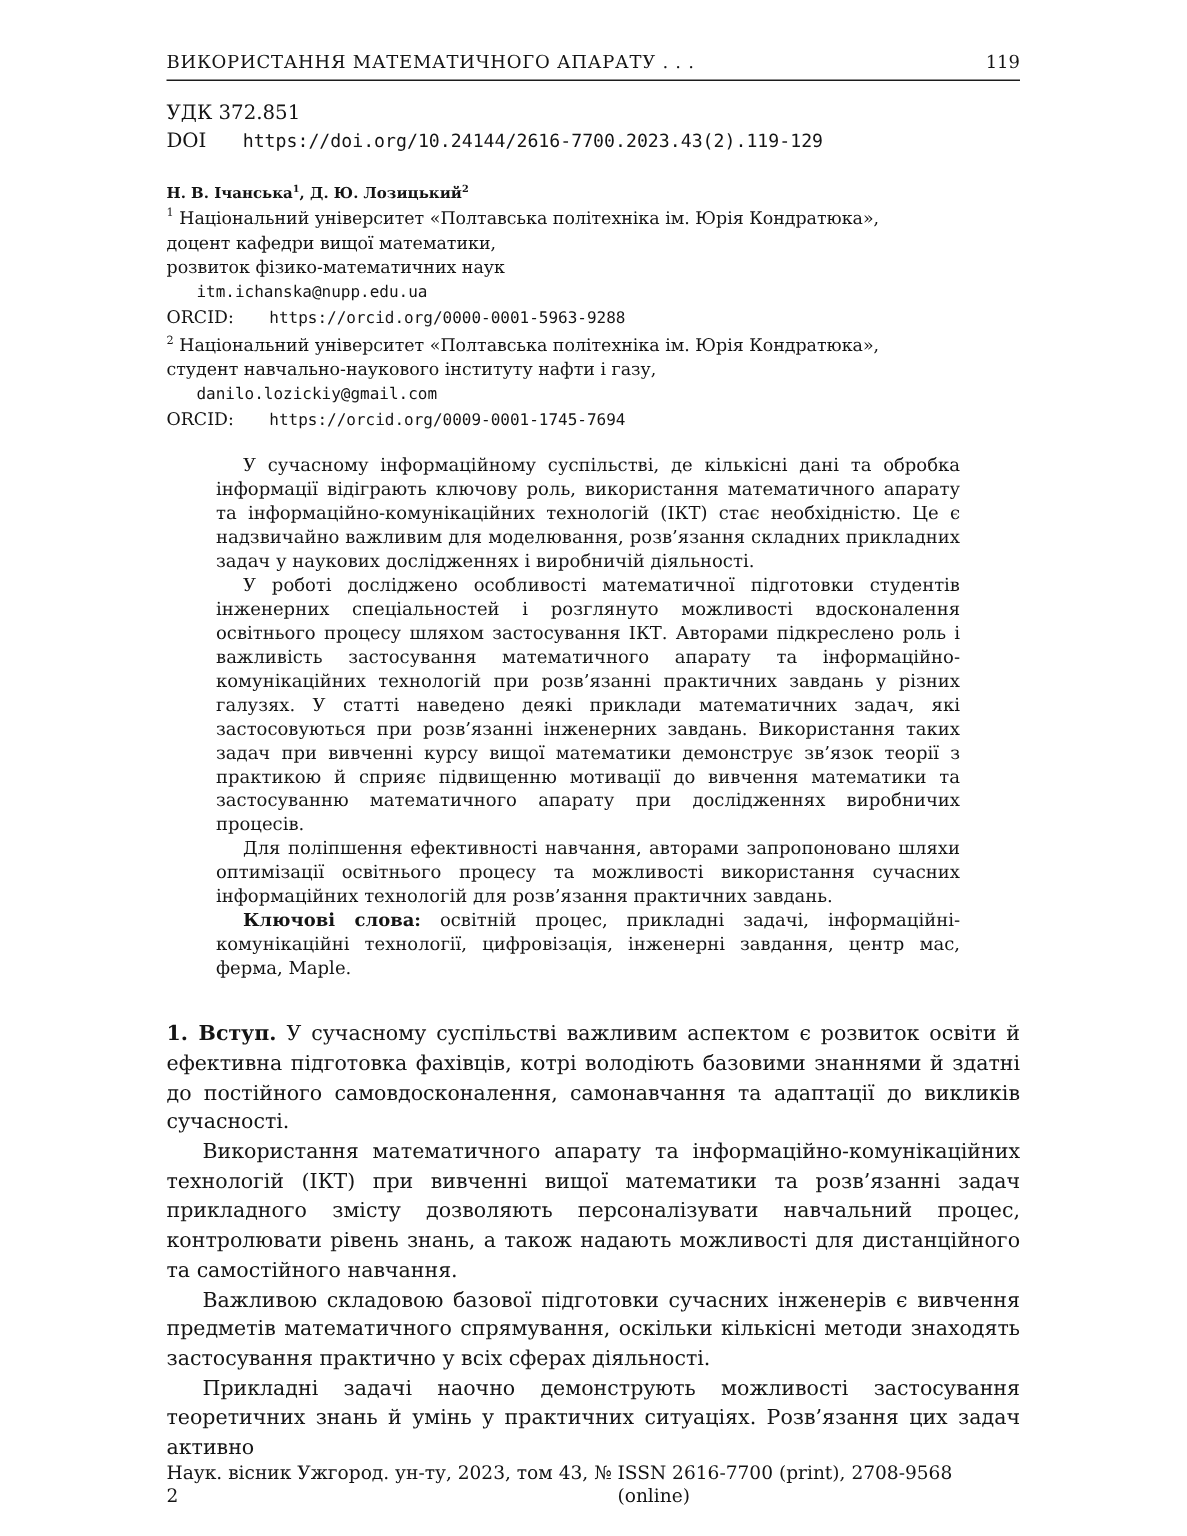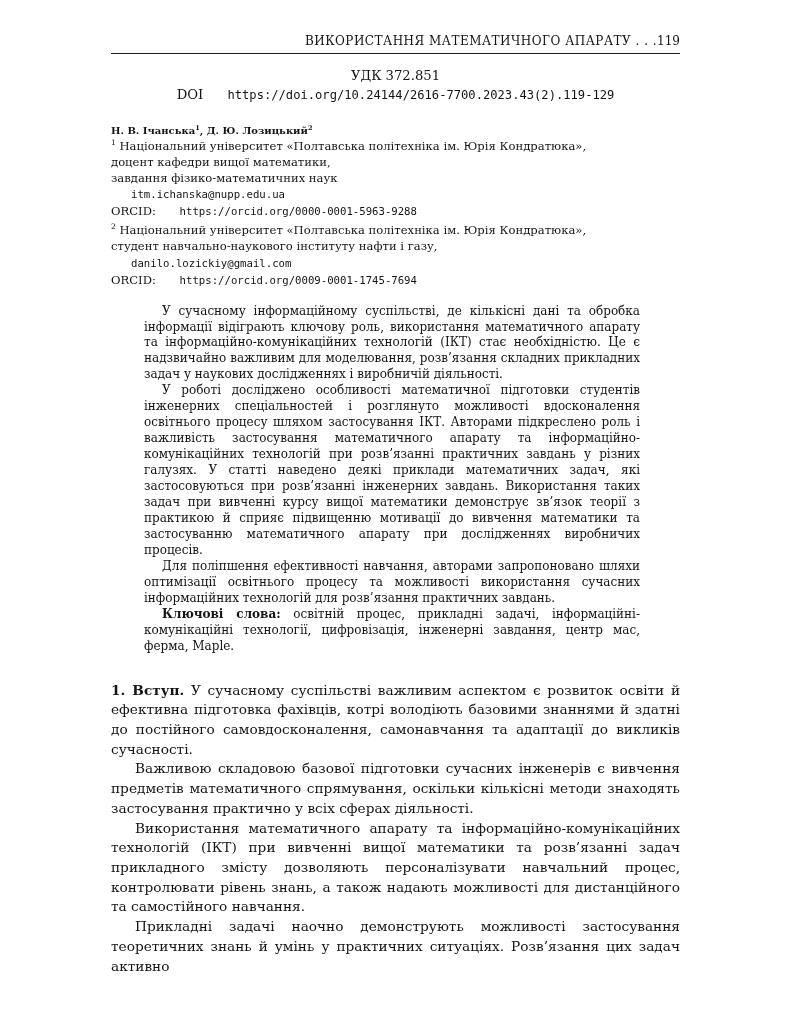--- a/index.html
+++ b/index.html
@@ -4,26 +4,26 @@
 <style>
   html, body { margin:0; padding:0; background:#ffffff; }
   .page {
     width:791px; height:1024px; margin:0 auto; background:#ffffff; color:#141414;
     font-family:"DejaVu Serif","Liberation Serif",serif;
     position:relative; box-sizing:border-box; padding:34px 111px 60px 111px;
     overflow:hidden;
   }
   
   .running-head {
-    display:flex; justify-content:flex-end; align-items:baseline;
+    display:flex; justify-content:space-between; align-items:baseline;
     border-bottom:1px solid #1c1c1c; padding-bottom:5px; font-size:12px;
   }
   .running-title { letter-spacing:0.5px; }
   
-  .meta { margin-top:12px; font-size:13.2px; line-height:1.45;text-align:center; }
+  .meta { margin-top:12px; font-size:13.2px; line-height:1.45; }
   .meta .row { margin:0; }
   .mono { font-family:"DejaVu Sans Mono","Liberation Mono",monospace; font-size:0.92em; }
   a.plain { color:inherit; text-decoration:none;padding-left:20px; }
   
   .authors { margin-top:20px; font-size:10px; font-weight:bold; }
   sup { font-size:0.65em; line-height:0; }
   
   .affiliation { margin:2px 0 0 0; font-size:11.6px; line-height:1.4; }
   
   .article-title {
@@ -62,21 +62,21 @@
     <p class="row">УДК 372.851</p>
     <p class="row"><span>DOI</span> <a class="plain mono" href="#">https://doi.org/10.24144/2616-7700.2023.43(2).119-129</a></p>
   </div>
 
   <div class="authors"><span>Н. В. Ічанська</span><sup>1</sup><span>, </span><span>Д. Ю. Лозицький</span><sup>2</sup></div>
 
   <p class="affiliation">
     <sup>1</sup>
     <span>Національний університет «Полтавська політехніка ім. Юрія Кондратюка»,</span><br>
     <span>доцент кафедри вищої математики,</span><br>
-    <span>завдання фізико-математичних наук</span><br>
+    <span>розвиток фізико-математичних наук</span><br>
     <a class="plain mono" href="#">itm.ichanska@nupp.edu.ua</a><br>
     <span>ORCID: </span><a class="plain mono" href="#">https://orcid.org/0000-0001-5963-9288</a>
   </p>
 
   <p class="affiliation">
     <sup>2</sup>
     <span>Національний університет «Полтавська політехніка ім. Юрія Кондратюка»,</span><br>
     <span>студент навчально-наукового інституту нафти і газу,</span><br>
     <a class="plain mono" href="#">danilo.lozickiy@gmail.com</a><br>
     <span>ORCID: </span><a class="plain mono" href="#">https://orcid.org/0009-0001-1745-7694</a>
@@ -85,19 +85,23 @@
 
   <div class="abstract">
     <p>У сучасному інформаційному суспільстві, де кількісні дані та обробка інформації відіграють ключову роль, використання математичного апарату та інформаційно-комунікаційних технологій (ІКТ) стає необхідністю. Це є надзвичайно важливим для моделювання, розв’язання складних прикладних задач у наукових дослідженнях і виробничій діяльності.</p>
     <p>У роботі досліджено особливості математичної підготовки студентів інженерних спеціальностей і розглянуто можливості вдосконалення освітнього процесу шляхом застосування ІКТ. Авторами підкреслено роль і важливість застосування математичного апарату та інформаційно-комунікаційних технологій при розв’язанні практичних завдань у різних галузях. У статті наведено деякі приклади математичних задач, які застосовуються при розв’язанні інженерних завдань. Використання таких задач при вивченні курсу вищої математики демонструє зв’язок теорії з практикою й сприяє підвищенню мотивації до вивчення математики та застосуванню математичного апарату при дослідженнях виробничих процесів.</p>
     <p>Для поліпшення ефективності навчання, авторами запропоновано шляхи оптимізації освітнього процесу та можливості використання сучасних інформаційних технологій для розв’язання практичних завдань.</p>
     <p><span class="kw-label">Ключові слова:</span><span> освітній процес, прикладні задачі, інформаційні-комунікаційні технології, цифровізація, інженерні завдання, центр мас, ферма, Maple.</span></p>
   </div>
 
   <div class="main-text">
     <p class="section-start"><span class="section-heading">1. Вступ.</span><span> У сучасному суспільстві важливим аспектом є розвиток освіти й ефективна підготовка фахівців, котрі володіють базовими знаннями й здатні до постійного самовдосконалення, самонавчання та адаптації до викликів сучасності.</span></p>
+    <p>Використання математичного апарату та інформаційно-комунікаційних технологій (ІКТ) при вивченні вищої математики та розв’язанні задач прикладного змісту дозволяють персоналізувати навчальний процес, контролювати рівень знань, а також надають можливості для дистанційного та самостійного навчання.</p>
     <p>Важливою складовою базової підготовки сучасних інженерів є вивчення предметів математичного спрямування, оскільки кількісні методи знаходять застосування практично у всіх сферах діяльності.</p>
-    <p>Використання математичного апарату та інформаційно-комунікаційних технологій (ІКТ) при вивченні вищої математики та розв’язанні задач прикладного змісту дозволяють персоналізувати навчальний процес, контролювати рівень знань, а також надають можливості для дистанційного та самостійного навчання.</p>
     <p>Прикладні задачі наочно демонструють можливості застосування теоретичних знань й умінь у практичних ситуаціях. Розв’язання цих задач активно</p>
   </div>
 
+  <div class="page-footer">
+    <span>Наук. вісник Ужгород. ун-ту, 2023, том 43, № 2</span>
+    <span>ISSN 2616-7700 (print), 2708-9568 (online)</span>
+  </div>
 
 </div>
 
 </body></html>

